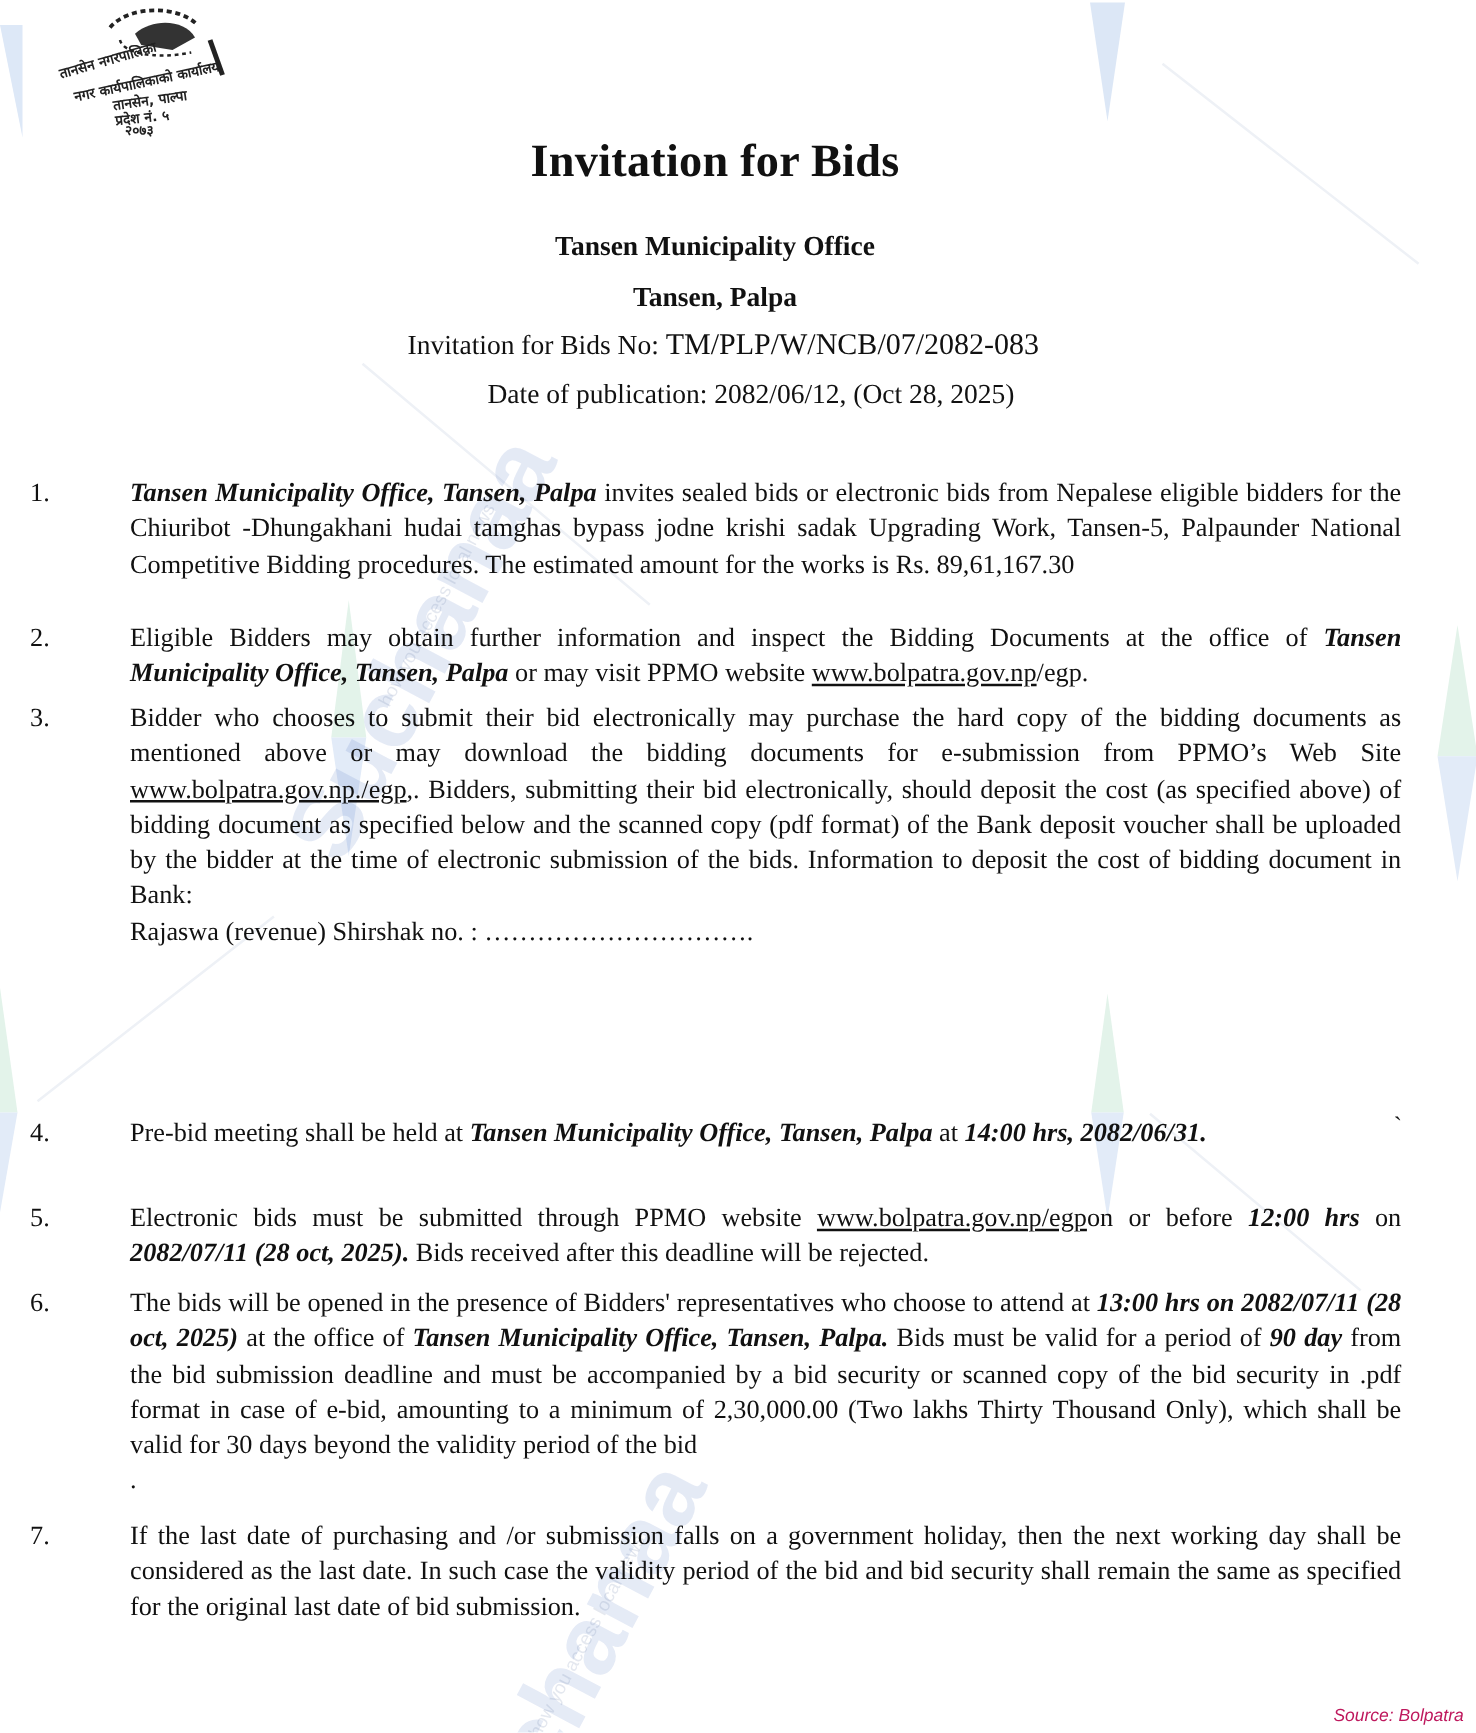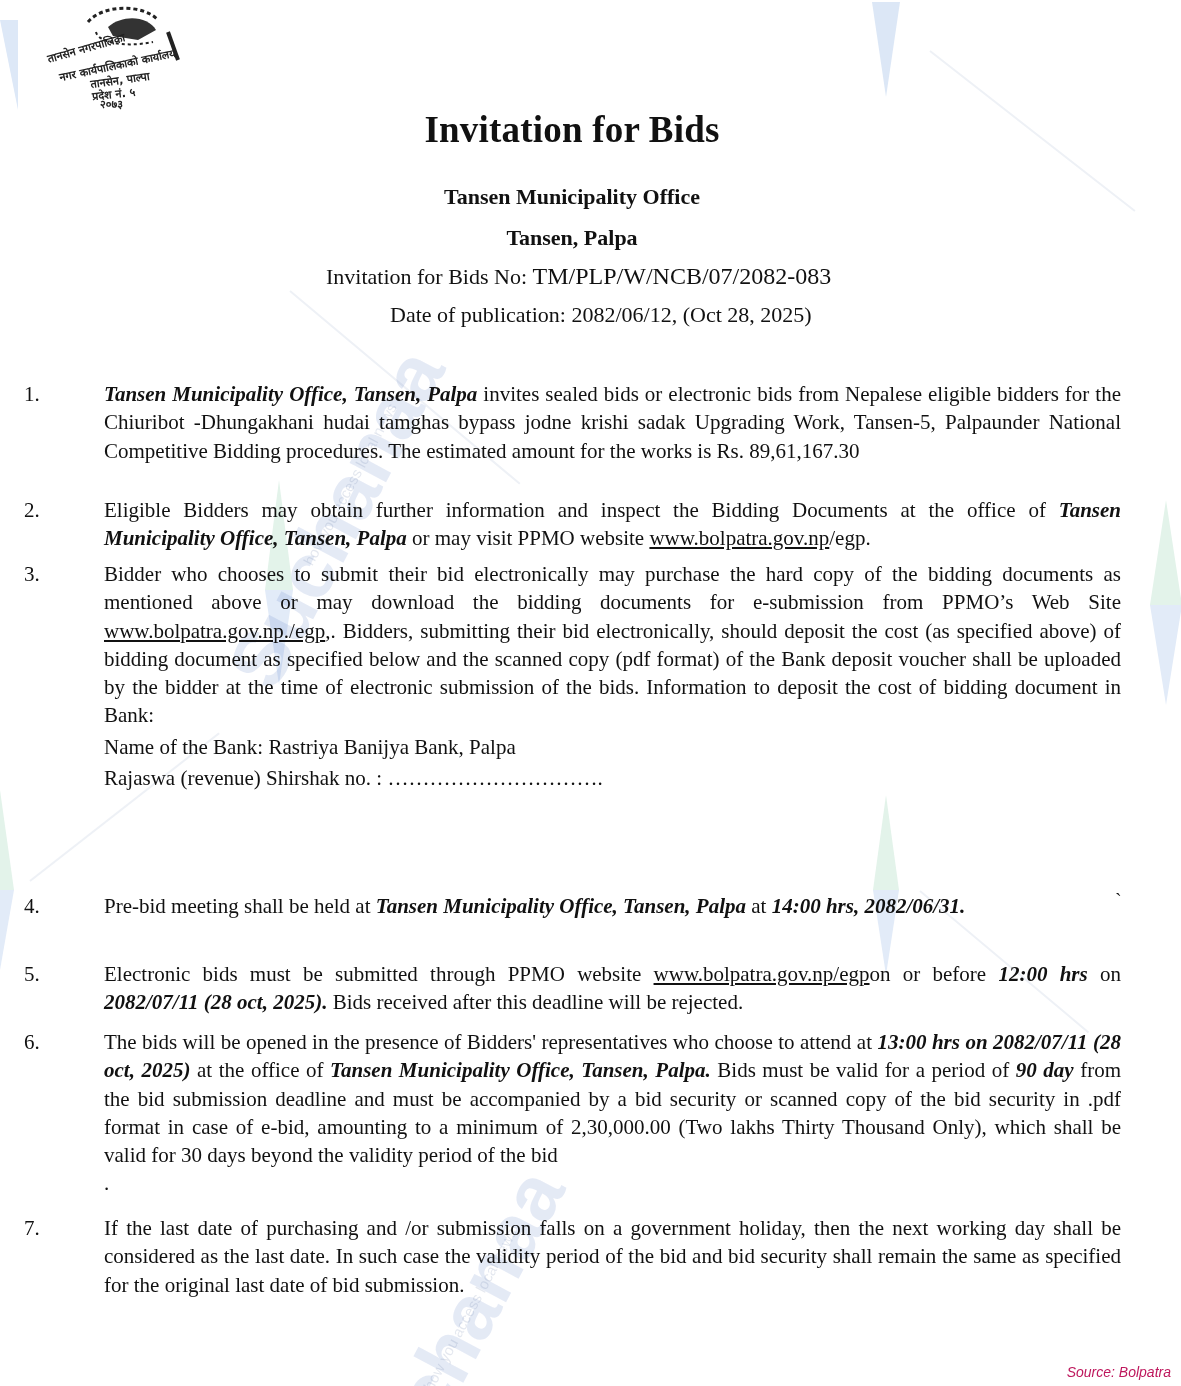--- a/index.html
+++ b/index.html
@@ -104,21 +104,20 @@
 </div>
 
 <div class="item" style="top:496px;">
   <span class="num">2.</span>
   <div class="body"><span>Eligible Bidders may obtain further information and inspect the Bidding Documents at the office of </span><span class="bi">Tansen Municipality Office, Tansen, Palpa</span><span> or may visit PPMO website </span><span class="ul">www.bolpatra.gov.np</span><span>/egp.</span></div>
 </div>
 
 <div class="item" style="top:560px;">
   <span class="num">3.</span>
   <div class="body"><span>Bidder who chooses to submit their bid electronically may purchase the hard copy of the bidding documents as mentioned above or may download the bidding documents for e-submission from PPMO’s Web Site </span><span class="ul">www.bolpatra.gov.np./egp</span><span>,. Bidders, submitting their bid electronically, should deposit the cost (as specified above) of bidding document as specified below and the scanned copy (pdf format) of the Bank deposit voucher shall be uploaded by the bidder at the time of electronic submission of the bids. Information to deposit the cost of bidding document in Bank:</span>
-    <span class="bankline" style="margin-top:2px;">Name of the Bank: Rastriya Banijya Bank, Palpa</span>
     <span class="bankline">Rajaswa (revenue) Shirshak no. : ………………………….</span>
   </div>
 </div>
 
 <div class="item" style="top:892px;">
   <span class="num">4.</span>
   <div class="body" style="width:960px;"><span>Pre-bid meeting shall be held at </span><span class="bi">Tansen Municipality Office, Tansen, Palpa</span><span> at </span><span class="bi">14:00 hrs, 2082/06/31.</span></div>
 </div>
 <span class="tick">`</span>
 

